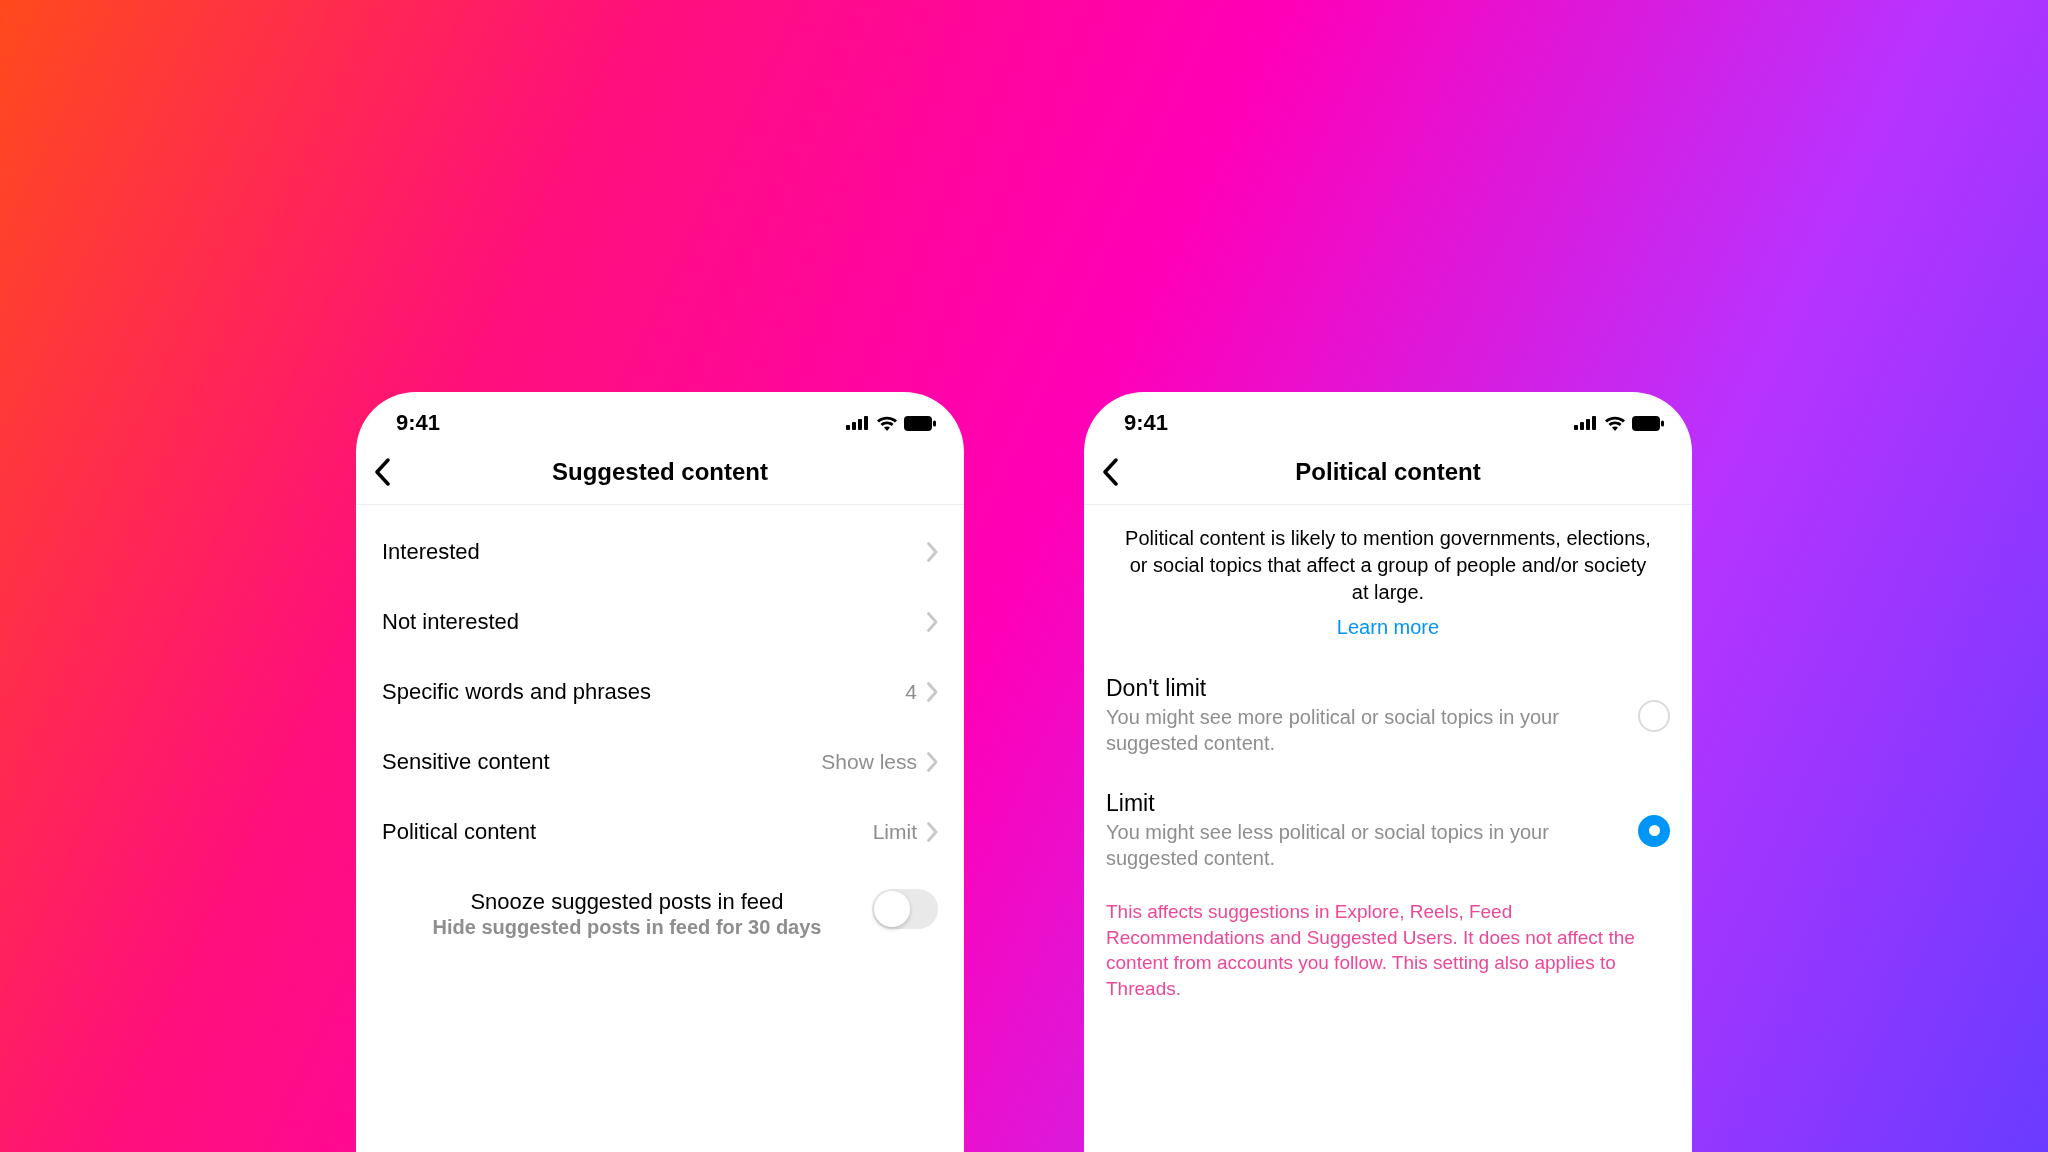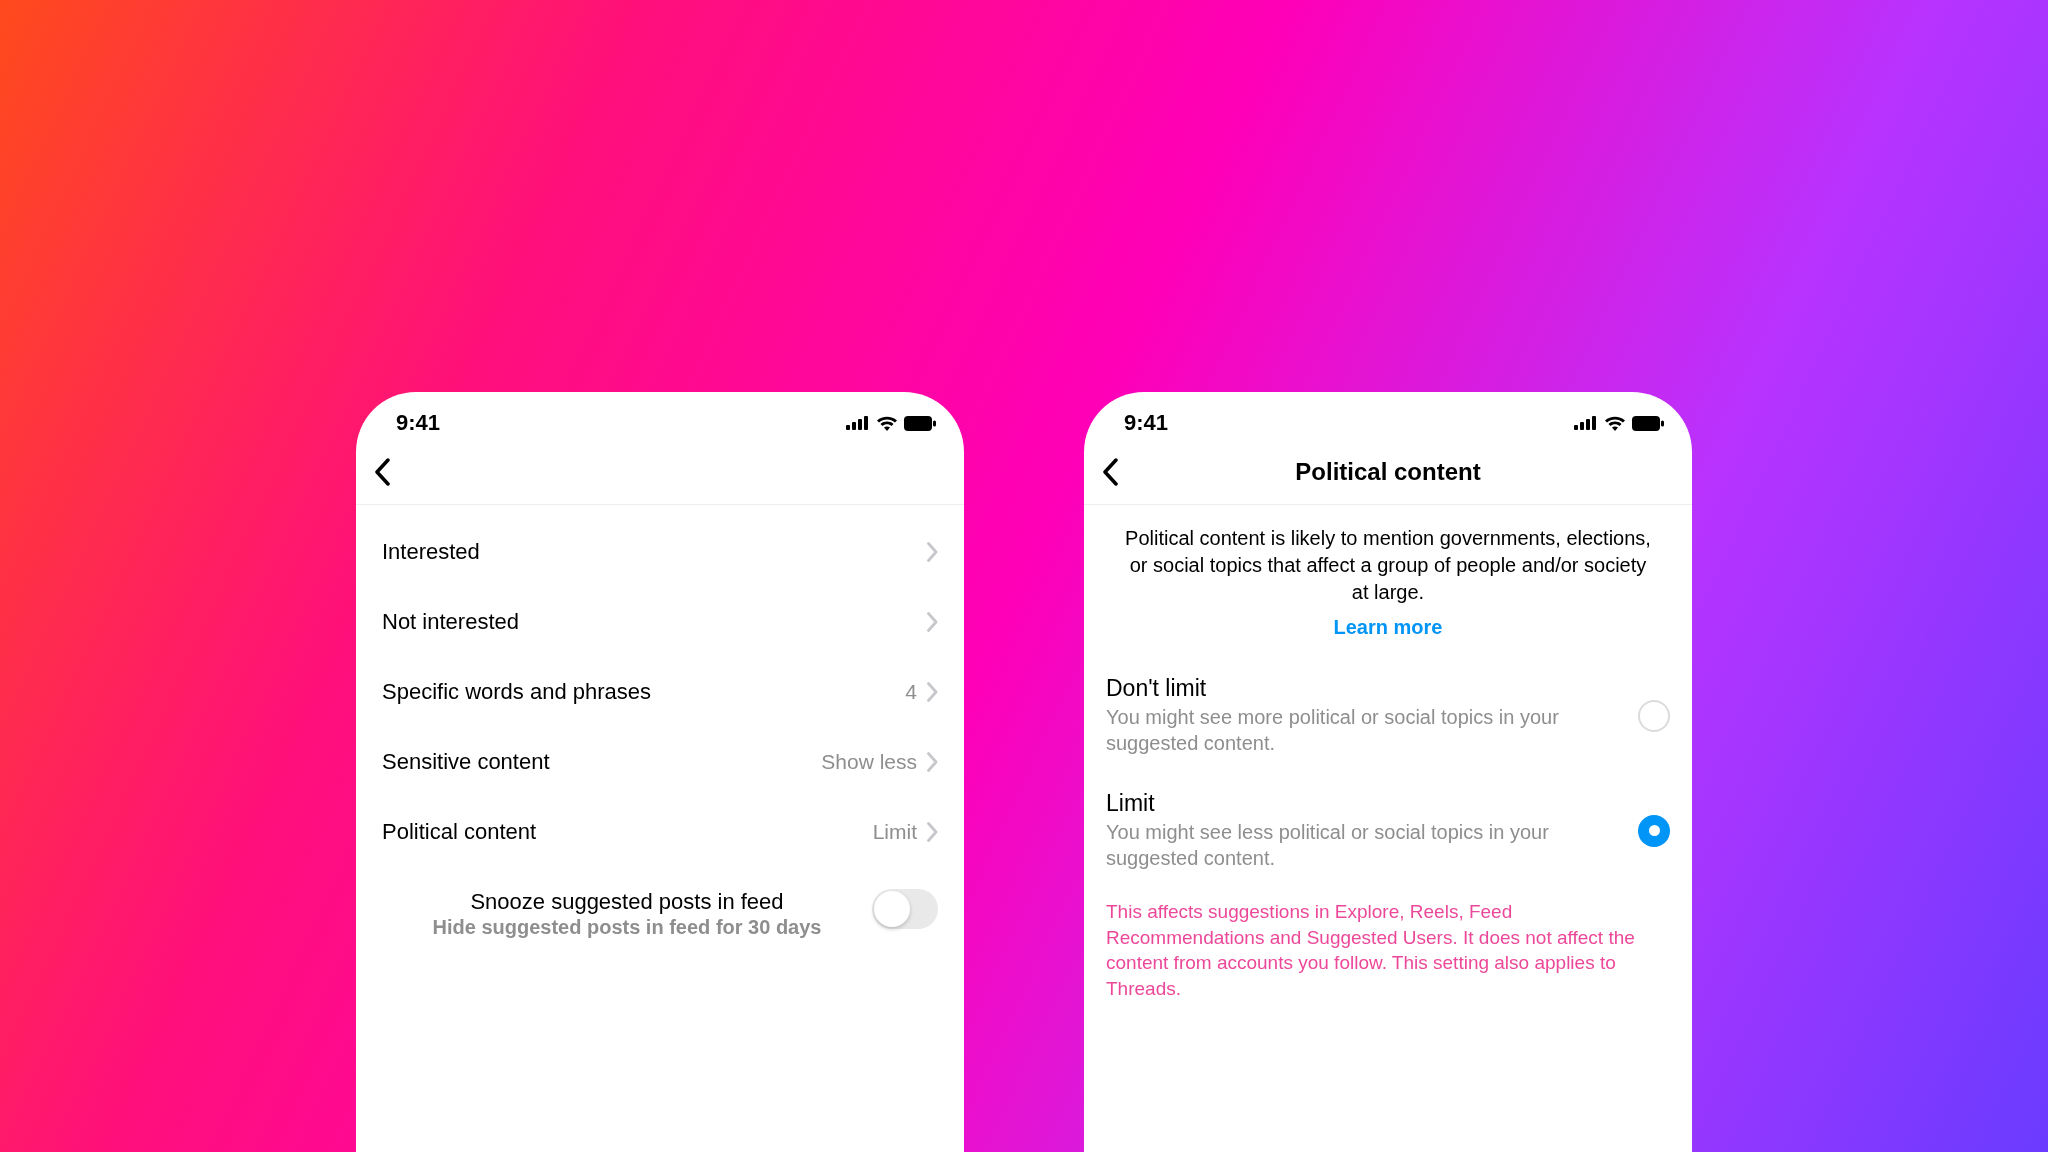--- a/index.html
+++ b/index.html
@@ -118,21 +118,21 @@
       text-align: center;
       padding: 20px 36px 6px 36px;
       font-size: 20px;
       line-height: 1.35;
       color: #000;
     }
     .learn-more {
       text-align: center;
       color: #0095f6;
       font-size: 20px;
-      font-weight: 700;
+      font-weight: 400;
       padding: 4px 0 14px 0;
     }
     .option-row {
       display: flex;
       align-items: center;
       padding: 14px 22px;
     }
     .option-main {
       flex: 1;
       padding-right: 14px;
@@ -197,20 +197,21 @@
           <rect x="29" y="4.5" width="3" height="6" rx="1.5" fill="#000"></rect>
         </svg>
     </div>
   </div>
   <div class="nav-bar">
     <div class="back-btn">
       <svg width="16" height="28" viewBox="0 0 16 28">
           <path d="M14 2 L3 14 L14 26" stroke="#000" stroke-width="3.5" fill="none" stroke-linecap="round" stroke-linejoin="round"></path>
         </svg>
     </div>
+    <div class="nav-title">Suggested content</div>
   </div>
   <div class="content">
     <div class="row">
       <div class="row-main">
           <div class="row-label">Interested</div>
         </div>
       <svg class="chevron" width="11" height="20" viewBox="0 0 11 20">
           <path d="M1.5 1.5 L9 10 L1.5 18.5" stroke="#c7c7cc" stroke-width="2.8" fill="none" stroke-linecap="round" stroke-linejoin="round"></path>
         </svg>
     </div>

